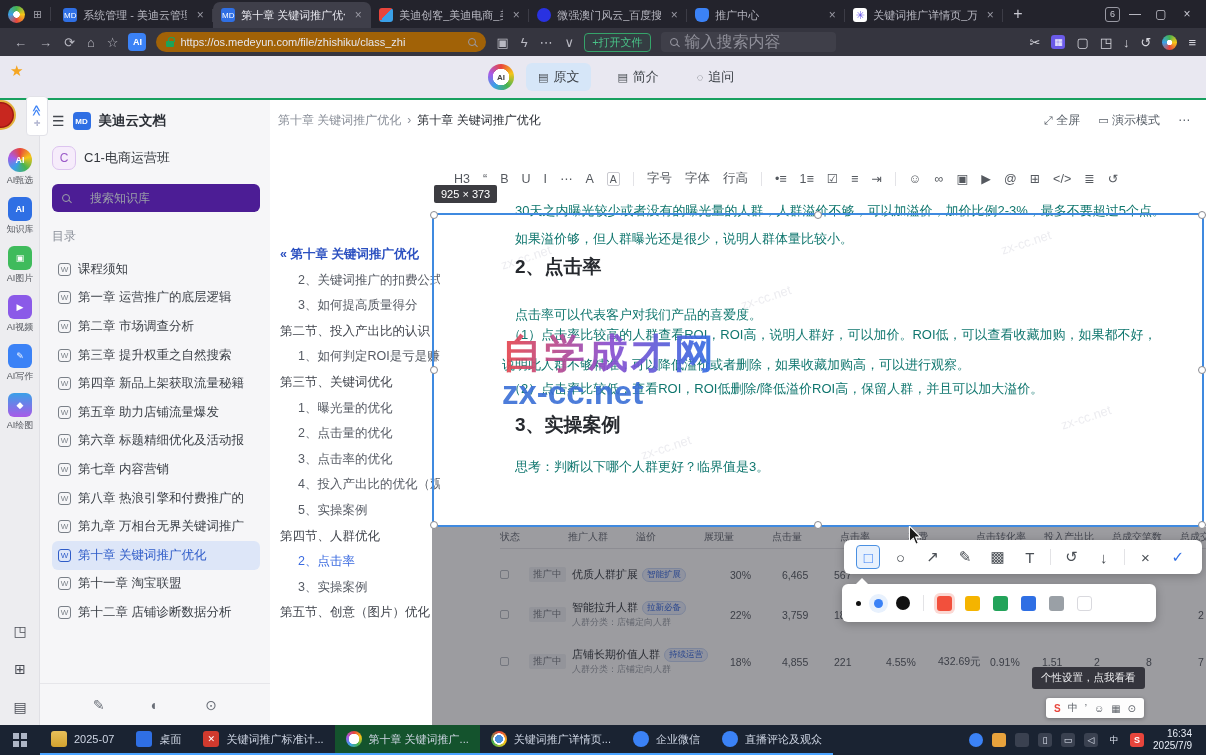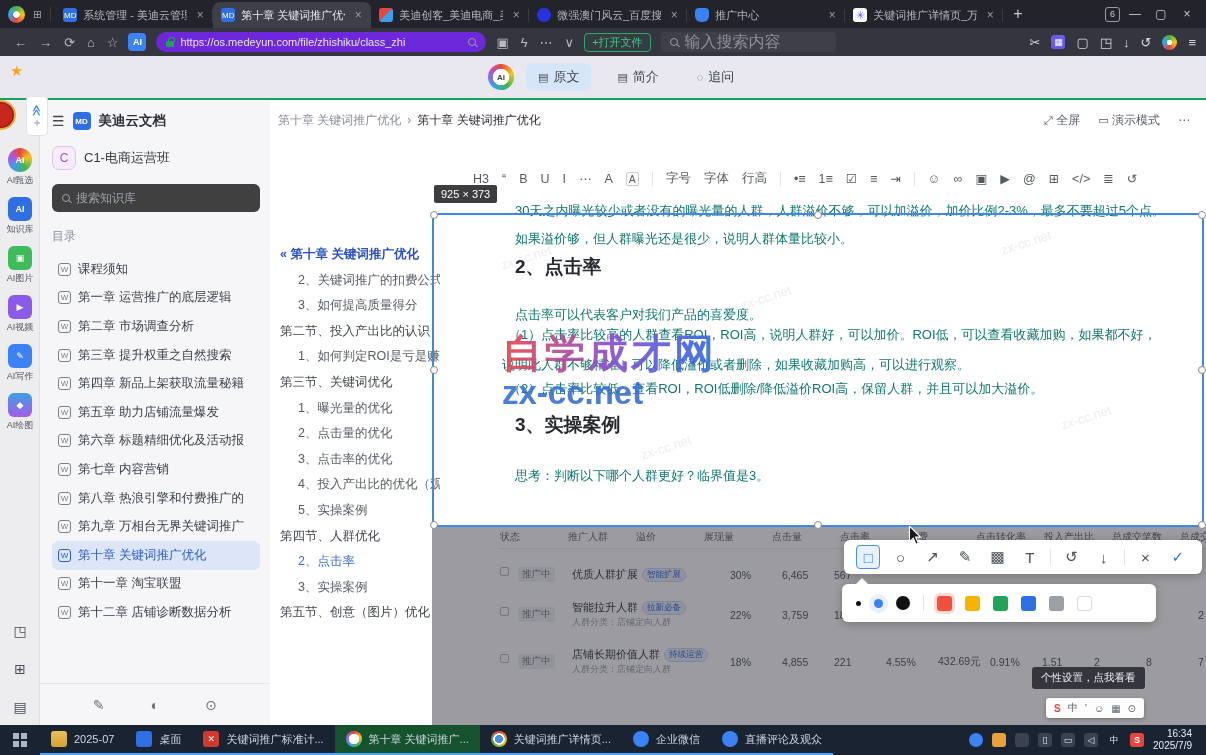--- a/index.html
+++ b/index.html
@@ -25,21 +25,21 @@
   .fav-snow{background:#fff;color:#6a5ae8;font-size:11px;}
   .newtab{color:#c9c9d2;font-size:16px;margin:0 10px;}
   .winctls{margin-left:auto;display:flex;align-items:center;gap:4px;padding-right:8px;}
   .ctl{color:#c9c9d2;font-size:12px;width:22px;height:20px;display:flex;align-items:center;justify-content:center;}
   .ctl-box{border:1px solid #9a9aa4;border-radius:3px;width:15px;height:15px;font-size:9px;}
 
   
   .navbar{position:absolute;top:28px;left:0;right:0;height:28px;background:#35353f;display:flex;align-items:center;gap:10px;padding:0 10px 0 14px;}
   .nicon{color:#b9b9c2;font-size:13px;}
   .ai-badge{width:18px;height:18px;border-radius:4px;background:#3b82f6;color:#fff;font-size:9px;font-weight:bold;display:flex;align-items:center;justify-content:center;}
-  .urlpill{height:20px;background:#6d28d9;border-radius:10px;display:flex;align-items:center;gap:6px;padding:0 10px;width:330px;}
+  .urlpill{height:20px;background:#a16207;border-radius:10px;display:flex;align-items:center;gap:6px;padding:0 10px;width:330px;}
   .lock{width:8px;height:6px;background:#1ca35a;border-radius:1px;position:relative;margin-top:3px;flex:none;}
   .lock::before{content:"";position:absolute;top:-4px;left:1.5px;width:5px;height:4px;border:1.2px solid #1ca35a;border-bottom:none;border-radius:3px 3px 0 0;}
   .urltext{color:#e6e6ec;font-size:11px;white-space:nowrap;overflow:hidden;flex:1;}
   .mag{width:8px;height:8px;border:1.4px solid #9a9aa4;border-radius:50%;position:relative;flex:none;}
   .mag::after{content:"";position:absolute;width:4px;height:1.4px;background:#9a9aa4;transform:rotate(45deg);right:-3px;bottom:-1px;}
   .openfile{height:19px;border:1px solid #35a46a;color:#49c287;border-radius:4px;font-size:11px;display:flex;align-items:center;padding:0 7px;background:rgba(53,164,106,.08);white-space:nowrap;}
   .searchpill{height:20px;background:#3f3f49;border-radius:4px;display:flex;align-items:center;gap:7px;padding:0 9px;width:175px;}
   .searchpill .ph{color:#8f8f99;font-size:16px;}
   .ic-purple{background:#6a5ae8;color:#fff;border-radius:3px;width:14px;height:14px;font-size:9px;display:flex;align-items:center;justify-content:center;}
   .ic-plain{color:#d7d7de;}
@@ -78,21 +78,21 @@
 
   
   .sidebar{width:230px;background:#f6f6f8;flex:none;position:relative;display:flex;flex-direction:column;padding:12px 10px 0 12px;}
   .sb-head{display:flex;align-items:center;gap:8px;margin-bottom:16px;}
   .sb-burger{color:#44484f;font-size:14px;}
   .sb-logo{width:18px;height:18px;border-radius:4px;background:#2f6fe4;color:#fff;font-size:8px;font-weight:bold;display:flex;align-items:center;justify-content:center;}
   .sb-brand{font-size:13.5px;color:#2b2f36;font-weight:bold;}
   .sb-course{display:flex;align-items:center;gap:8px;margin-bottom:14px;}
   .c-avatar{width:24px;height:24px;border-radius:7px;background:#f6ecfb;border:1px solid #dcc4ef;color:#9b59c8;font-size:12px;display:flex;align-items:center;justify-content:center;}
   .sb-course-name{font-size:13px;color:#33373d;}
-  .sb-search{height:28px;background:#404040;border-radius:6px;display:flex;align-items:center;gap:6px;padding:0 10px;margin-bottom:16px;}
+  .sb-search{height:28px;background:#4c1d95;border-radius:6px;display:flex;align-items:center;gap:20px;padding:0 10px;margin-bottom:16px;}
   .sb-search .ph{font-size:12px;color:#9ba0a8;}
   .sb-dir{font-size:12px;color:#8a8f99;margin-bottom:10px;}
   .chapters{flex:1;overflow:hidden;}
   .chapter{display:flex;align-items:center;gap:7px;height:28.6px;padding:0 6px;border-radius:6px;font-size:12.5px;color:#3a3f46;white-space:nowrap;overflow:hidden;}
   .chapter.active{background:#dde6f8;color:#2f5cc8;}
   .wdoc{width:13px;height:13px;border:1.2px solid #7a8088;border-radius:3px;color:#7a8088;font-size:8px;display:flex;align-items:center;justify-content:center;flex:none;}
   .chapter.active .wdoc{border-color:#2f5cc8;color:#2f5cc8;}
   .sb-foot{height:42px;border-top:1px solid #e6e6ea;display:flex;align-items:center;justify-content:space-around;color:#6a6f78;font-size:14px;margin:0 -10px 0 -12px;padding:0 30px;}
 
   
@@ -106,21 +106,21 @@
 
   
   .toc{width:170px;flex:none;padding:102px 0 0 10px;font-size:12.5px;line-height:25.6px;color:#41454d;overflow:hidden;}
   .toc-title{color:#2b50c0;font-weight:bold;white-space:nowrap;}
   .toc-item{white-space:nowrap;overflow:hidden;}
   .toc-item.sub{padding-left:18px;color:#565b64;}
   .toc-item.active{color:#3b6be0;}
 
   
   .docpane{flex:1;position:relative;overflow:visible;}
-  .etoolbar{position:absolute;left:14px;top:30px;display:flex;align-items:center;gap:13px;color:#55595f;font-size:12.5px;white-space:nowrap;z-index:2;margin-left:19px;}
+  .etoolbar{position:absolute;left:14px;top:30px;display:flex;align-items:center;gap:13px;color:#55595f;font-size:12.5px;white-space:nowrap;z-index:2;}
   .etool{display:flex;align-items:center;}
   .etool.boxed{border:1px solid #c9c9cf;border-radius:2px;padding:0 2px;font-size:10.5px;}
   .etool.sep{width:1px;height:14px;background:#e3e3e7;}
   .caplabel{position:absolute;left:-6px;top:45px;background:#3c3c41;color:#fff;font-size:11px;padding:3px 7px;border-radius:2px;z-index:9;}
 
   .para{position:absolute;left:75px;width:672px;font-size:13px;color:#0f766e;white-space:nowrap;z-index:1;}
   .h2p{position:absolute;left:75px;font-size:19px;font-weight:bold;color:#26292e;z-index:1;}
 
   .wm-title{position:absolute;left:62px;top:186px;font-size:40px;font-weight:bold;letter-spacing:3px;background:linear-gradient(90deg,#e8474b,#8a4fd0,#2f6fe4);-webkit-background-clip:text;background-clip:text;color:transparent;z-index:6;opacity:.92;}
   .wm-site{position:absolute;left:62px;top:234px;font-size:33px;font-weight:bold;color:#3a6fd6;z-index:6;opacity:.9;}
@@ -129,21 +129,21 @@
   .selrect{position:absolute;left:-8px;top:73px;width:772px;height:314px;border:2px solid #3f8ae0;z-index:7;pointer-events:none;}
   .sh{position:absolute;width:8px;height:8px;border-radius:50%;background:#fff;border:1px solid #8a8a90;}
 
   .dim{position:absolute;left:-8px;top:387px;right:0;bottom:0;background:rgba(18,20,28,.42);z-index:5;pointer-events:none;}
 
   
   .dtable{position:absolute;left:60px;top:390px;right:0;z-index:4;font-size:10.5px;color:#5a5f66;}
   .thead{display:flex;gap:16px;color:#6a6f78;font-size:10px;border-bottom:1px solid #e5e5e8;padding-bottom:4px;}
   .trow{display:flex;align-items:center;margin-top:18px;}
   .tc{flex:none;}
-  .c-status{width:72px;display:flex;align-items:flex-start;gap:9px;}
+  .c-status{width:72px;display:flex;align-items:center;gap:20px;}
   .cbx{width:9px;height:9px;border:1px solid #b9bdc4;border-radius:2px;flex:none;}
   .chip{background:#f0f1f4;border-radius:2px;padding:1px 4px;font-size:9.5px;color:#7a7f87;}
   .c-name{width:158px;}
   .c-name .nm{font-size:11px;color:#3a3f45;display:flex;gap:4px;align-items:center;}
   .badge{background:#eaf0fd;color:#3b6be0;border:1px solid #c9d8f7;border-radius:8px;font-size:8.5px;padding:0 4px;white-space:nowrap;}
   .c-name .subt{font-size:9px;color:#9ba0a8;margin-top:2px;}
   .c-n{width:52px;text-align:left;}.hc{width:52px;}
 
   
   .annocard{position:absolute;left:404px;top:400px;width:358px;height:34px;background:#fff;border-radius:6px;box-shadow:0 2px 10px rgba(0,0,0,.25);display:flex;align-items:center;justify-content:space-around;padding:0 8px;z-index:10;}
@@ -560,21 +560,21 @@
           <div class="para" style="top:186px;left:68px;">
             
           <span>（1）</span><span>点击率比较高的人群查看ROI，</span><span>ROI高，说明人群好，可以加价。</span><span>ROI低，可以查看收藏加购，</span><span>如果都不好，</span></div>
           <div class="para" style="top:216px;left:62px;">
             
           <span>说明此人群不够精准，</span><span>可以降低溢价或者删除，</span><span>如果收藏加购高，可以进行观察。</span></div>
           <div class="para" style="top:240px;left:68px;">
             
           <span>（2）点击率比较低，</span><span>查看ROI，ROI低删除/降低溢价</span><span>ROI高，保留人群，并且可以加大溢价。</span></div>
           <div class="h2p" style="top:272px;">3、实操案例</div>
-          <div class="para" style="top:327px;">思考：判断以下哪个人群更好？临界值是3。</div>
+          <div class="para" style="top:318px;">思考：判断以下哪个人群更好？临界值是3。</div>
 
           <div class="wm-title">自学成才网</div>
           <div class="wm-site">zx-cc.net</div>
 
           <div class="selrect">
             <div class="sh" style="left:-4px;top:-4px;"></div>
             <div class="sh" style="left:calc(50% - 4px);top:-4px;"></div>
             <div class="sh" style="right:-4px;top:-4px;"></div>
             <div class="sh" style="left:-4px;top:calc(50% - 4px);"></div>
             <div class="sh" style="right:-4px;top:calc(50% - 4px);"></div>

